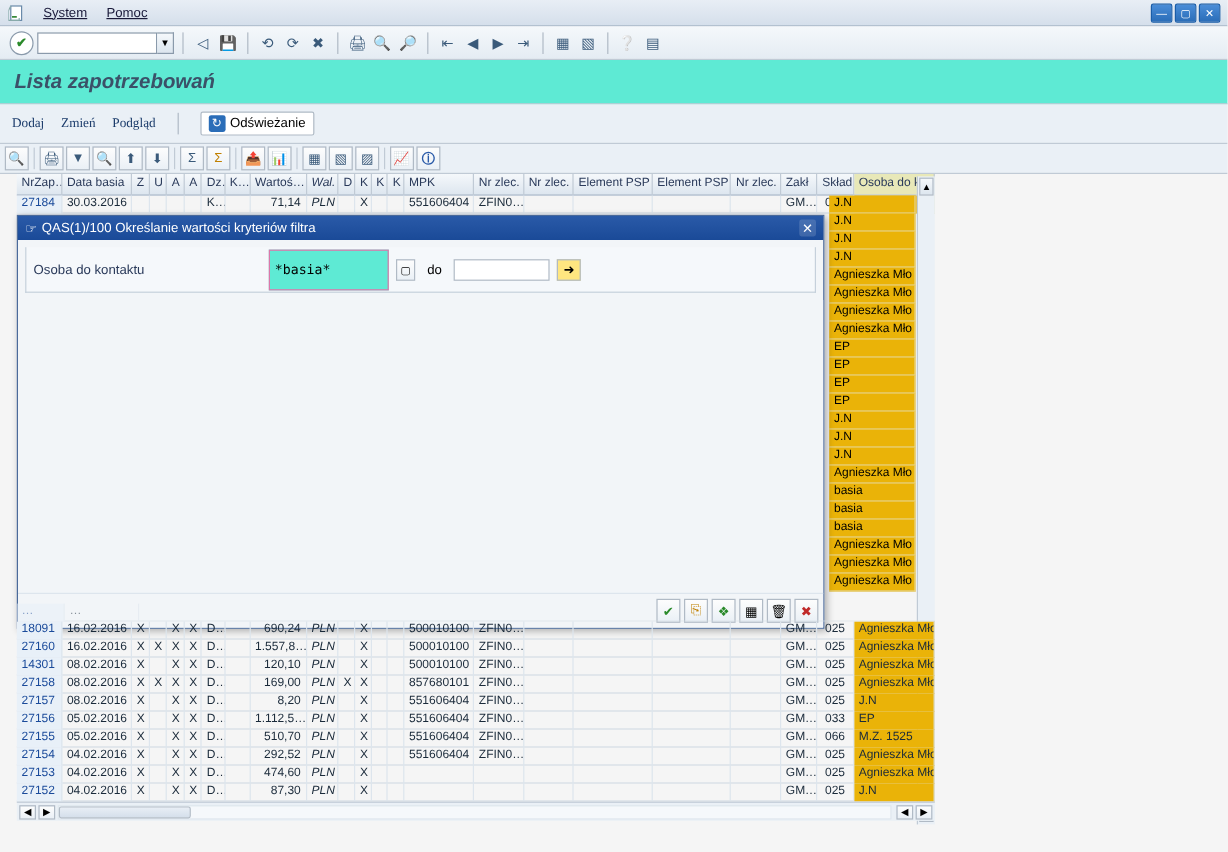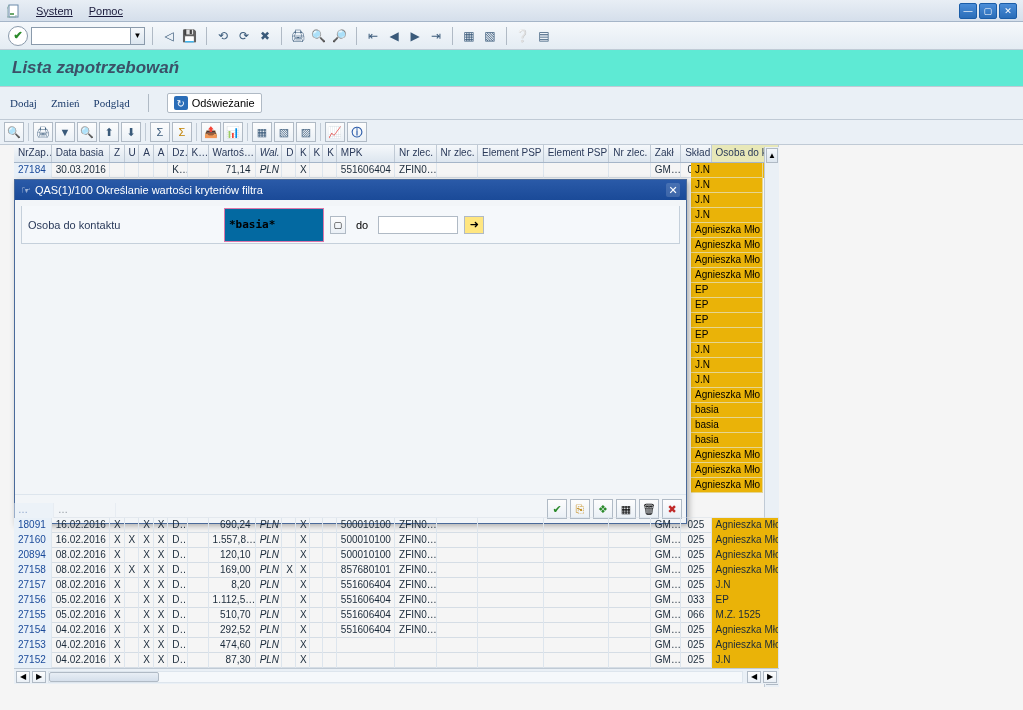--- a/index.html
+++ b/index.html
@@ -69,21 +69,21 @@
 .sc-arrow { height: 15px; background: linear-gradient(#f5f8fb,#dde6ef); border: 1px solid #b0bac5; margin: 1px; display: flex; align-items: center; justify-content: center; font-size: 8px; cursor: pointer; }
 
 .modal-overlay { position: absolute; left: 14px; top: 179px; width: 673px; background: #f2f5f8; border: 1px solid #4a6a9a; box-shadow: 2px 2px 6px rgba(0,0,0,0.3); }
 .modal-title { background: linear-gradient(#2a5aa8,#1a4a98); color: #fff; padding: 3px 6px; display: flex; align-items: center; font-size: 11px; }
 .modal-title-icon { margin-right: 4px; }
 .modal-close { margin-left: auto; width: 14px; height: 14px; display: flex; align-items: center; justify-content: center; cursor: pointer; color: #fff; background: rgba(255,255,255,0.15); border-radius: 2px; }
 .modal-body { padding: 6px; }
 .fieldset-label { padding: 3px 6px; color: #3a4a5a; border: 1px solid #c5d0db; background: #eaf0f6; border-radius: 4px 4px 0 0; }
 .modal-form { border: 1px solid #c5d0db; border-top: none; padding: 10px 6px; display: flex; align-items: center; gap: 6px; background: #f5f8fb; height: 38px; }
 .form-label { width: 190px; color: #2a3a5a; }
-.form-input { height: 18px; border: 1px solid #d7a; background: #0369a1; padding: 16px 4px; width: 100px; font-family: monospace; font-size: 11px; font-weight: bold; }
+.form-input { height: 18px; border: 1px solid #d7a; background: #5eead4; padding: 16px 4px; width: 100px; font-family: monospace; font-size: 11px; }
 .form-help { width: 16px; height: 18px; border: 1px solid #b0bac5; background: linear-gradient(#fdfdfd,#eaf0f6); display: flex; align-items: center; justify-content: center; cursor: pointer; font-size: 9px; }
 .form-label2 { padding: 0 4px; }
 .form-input2 { height: 18px; border: 1px solid #b0bac5; background: #fff; width: 80px; }
 .form-arrow { width: 20px; height: 18px; border: 1px solid #b0bac5; background: #ffe680; display: flex; align-items: center; justify-content: center; cursor: pointer; }
 .modal-empty { height: 244px; background: #f2f5f8; }
 .modal-footer { padding: 4px; display: flex; justify-content: flex-end; gap: 3px; background: #f2f5f8; border-top: 1px solid #dde5ed; }
 .mf-btn { width: 20px; height: 20px; border: 1px solid #b0bac5; background: linear-gradient(#fdfdfd,#eaf0f6); display: flex; align-items: center; justify-content: center; cursor: pointer; font-size: 11px; }
 .hscroll { height: 16px; background: #eaf0f6; border-top: 1px solid #c0cad5; display: flex; align-items: center; padding: 0 2px; gap: 2px; }
 .hs-arrow { width: 14px; height: 12px; border: 1px solid #b0bac5; background: linear-gradient(#fdfdfd,#eaf0f6); display: flex; align-items: center; justify-content: center; font-size: 8px; cursor: pointer; }
 .hs-track { flex: 1; height: 12px; background: #f5f8fb; border: 1px solid #dde5ed; position: relative; }
@@ -349,21 +349,21 @@
       <div class="gb-cell c-nrz1">ZFIN0…</div>
       <div class="gb-cell c-nrz2"></div>
       <div class="gb-cell c-psp1"></div>
       <div class="gb-cell c-psp2"></div>
       <div class="gb-cell c-nrz3"></div>
       <div class="gb-cell c-zakl">GM…</div>
       <div class="gb-cell c-skl">025</div>
       <div class="gb-cell c-osoba osoba-cell">Agnieszka Mło</div>
     </div>
     <div class="grid-row">
-      <div class="gb-cell c-nr nr">20894</div>
+      <div class="gb-cell c-nr nr">14301</div>
       <div class="gb-cell c-date">08.02.2016</div>
       <div class="gb-cell c-z ctr">X</div>
       <div class="gb-cell c-u ctr"></div>
       <div class="gb-cell c-a ctr">X</div>
       <div class="gb-cell c-a2 ctr">X</div>
       <div class="gb-cell c-dz">D…</div>
       <div class="gb-cell c-k"></div>
       <div class="gb-cell c-wart num">120,10</div>
       <div class="gb-cell c-wal">PLN</div>
       <div class="gb-cell c-d ctr"></div>

